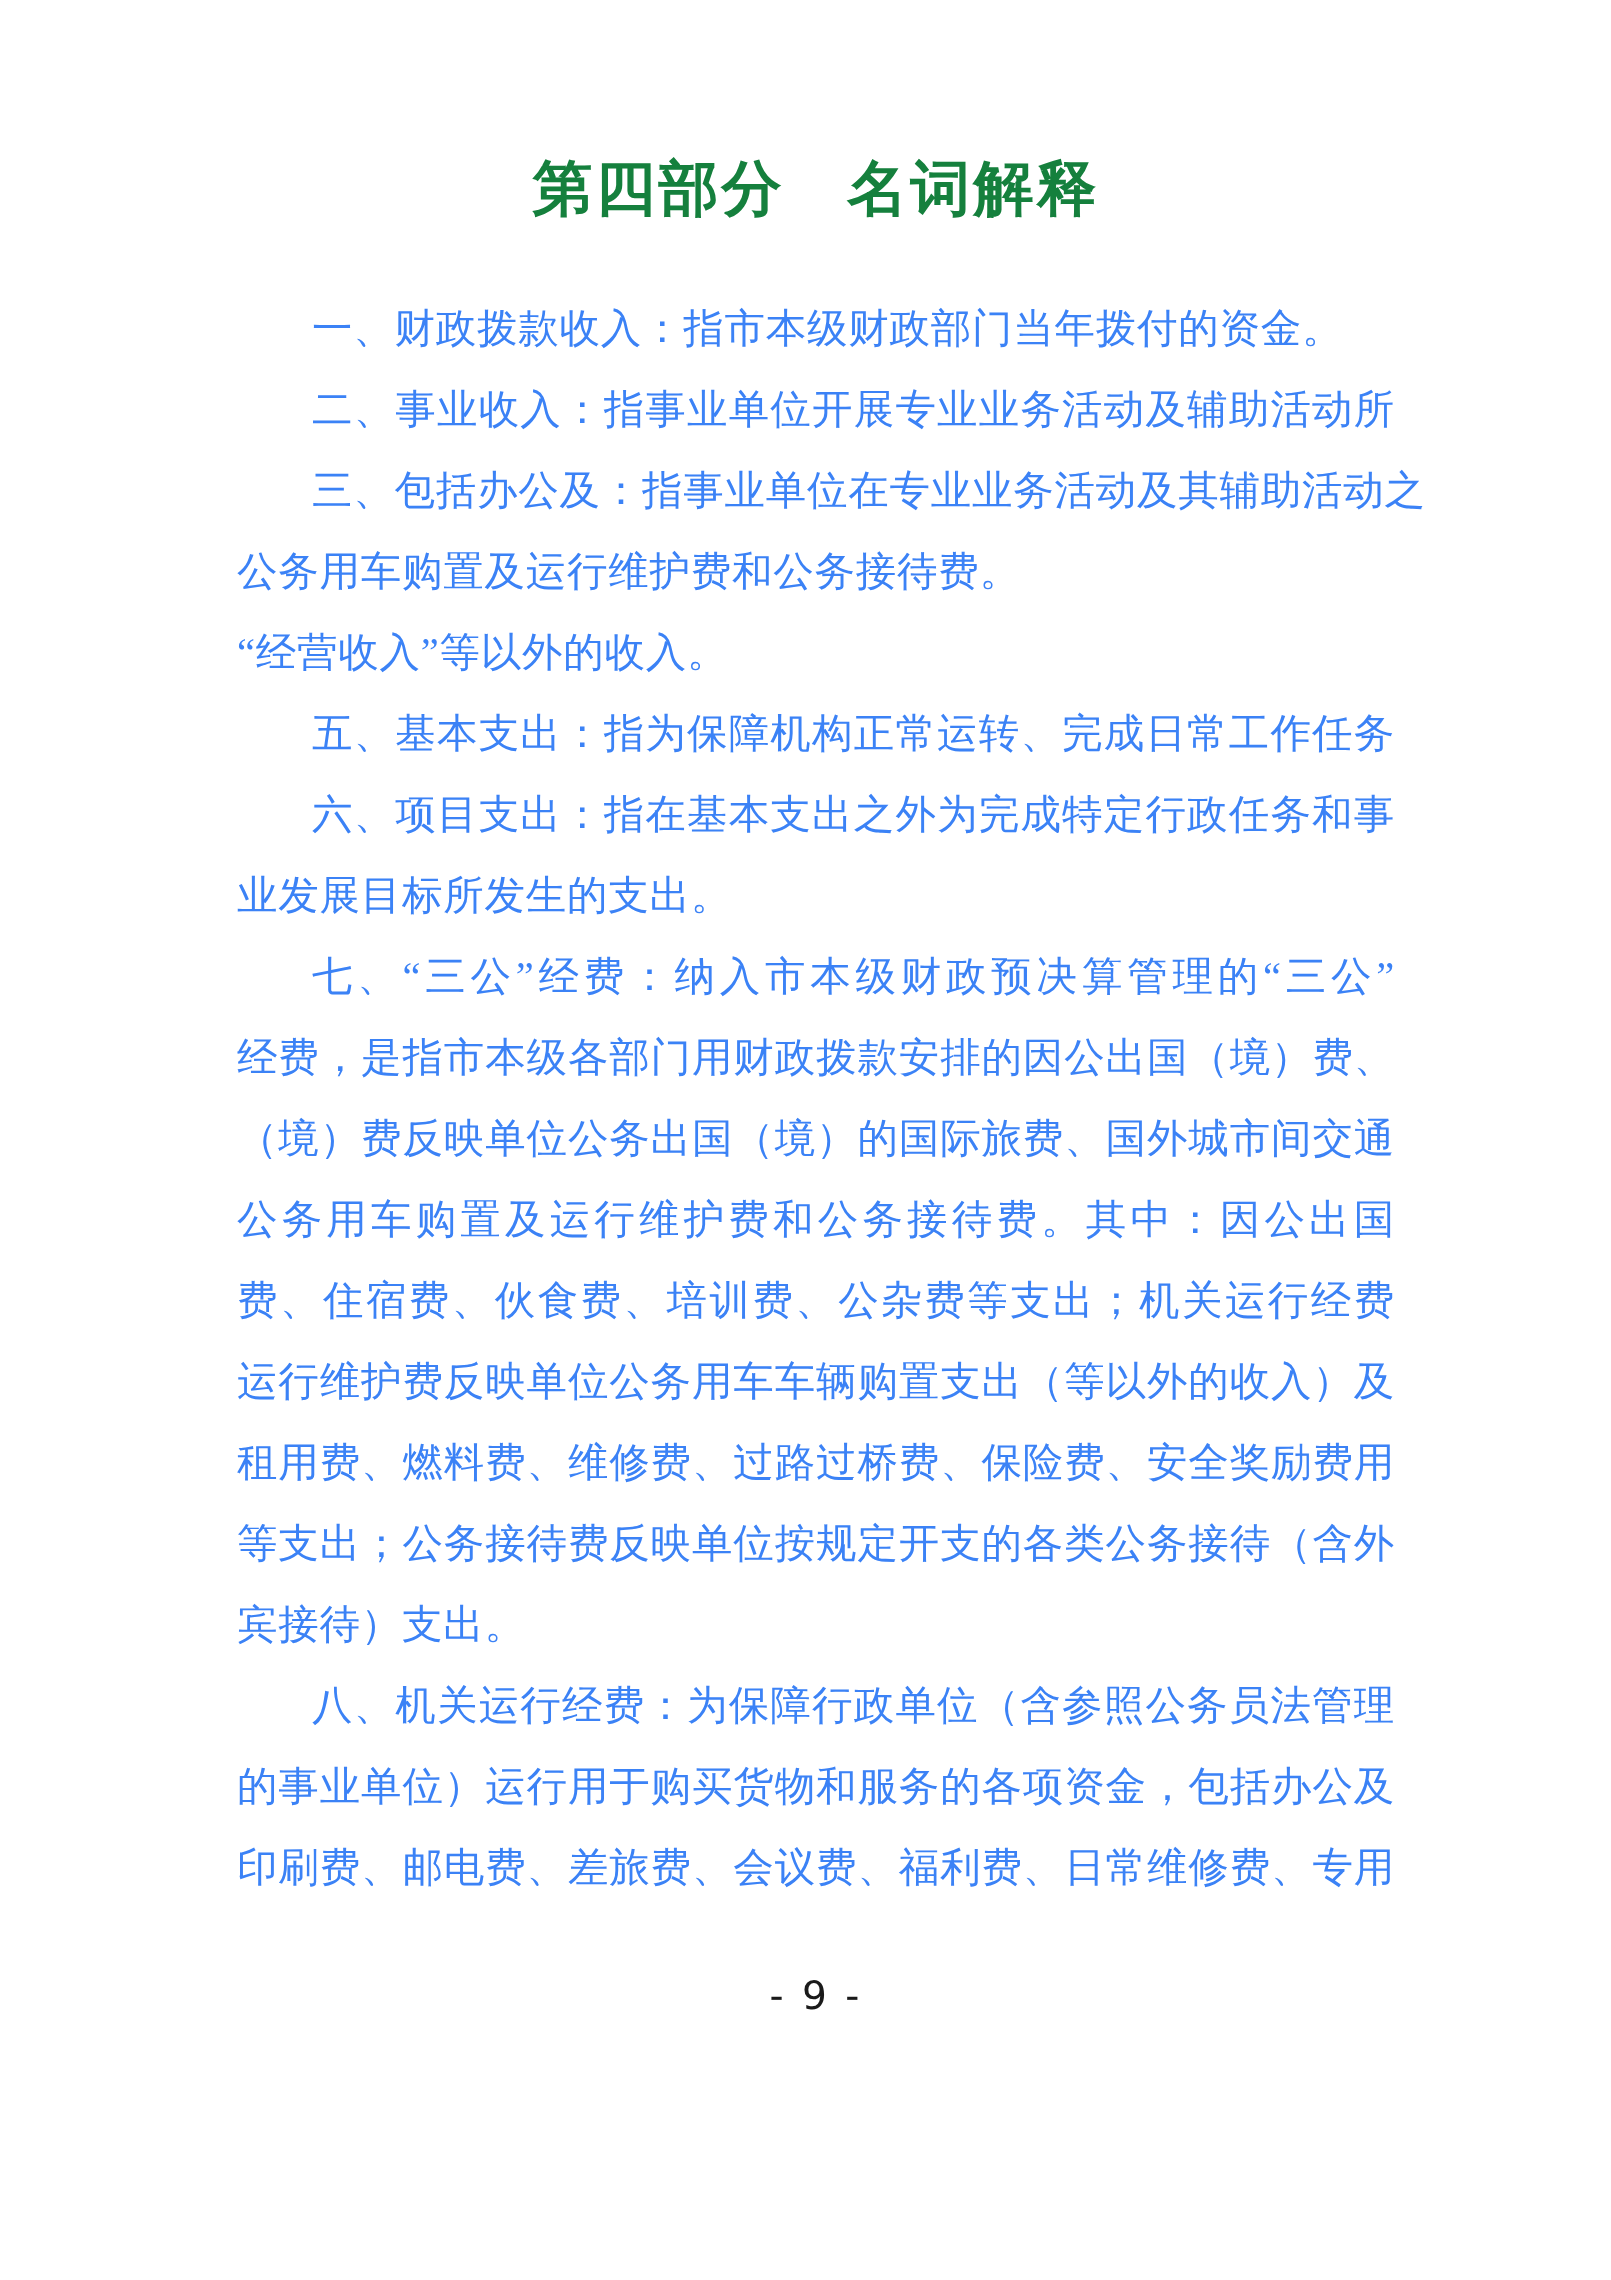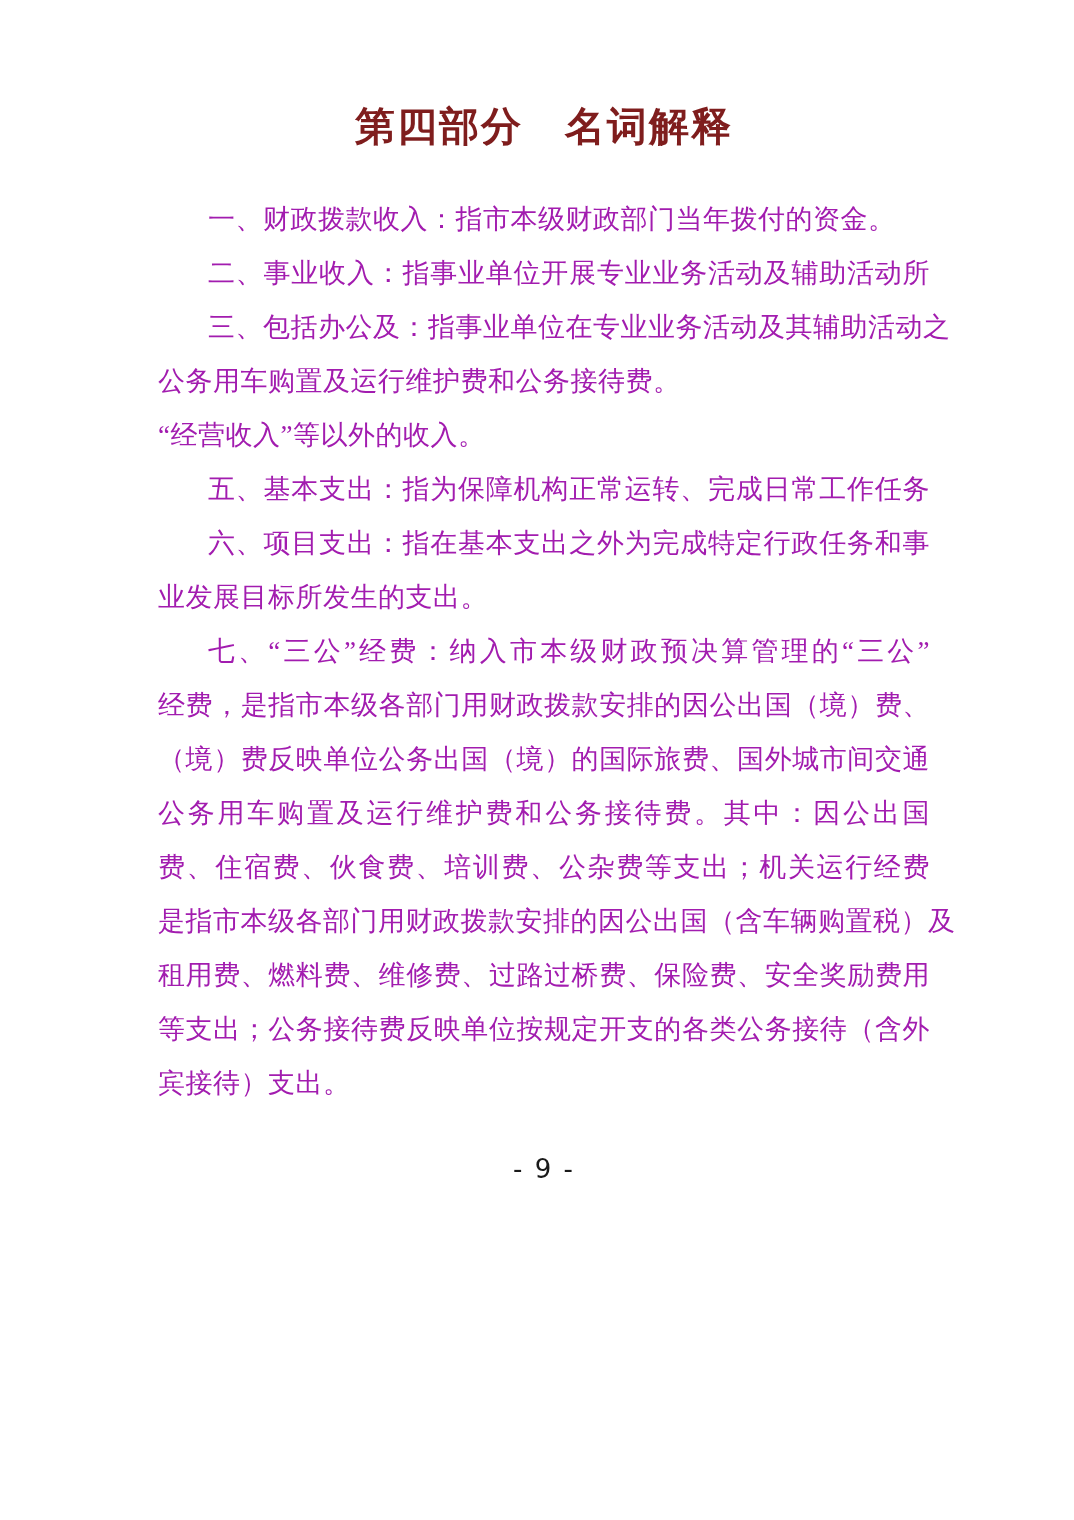--- a/index.html
+++ b/index.html
@@ -22,34 +22,34 @@
     padding: 100px 144px 0 158px;
   }
   .title {
     margin: 0;
     text-align: center;
     font-family: "Liberation Sans", "DejaVu Sans", sans-serif;
     font-weight: 700;
     font-size: 40px;
     line-height: 52px;
     letter-spacing: 2px;
-    color: #7f1d1d;
+    color: #15803d;
   }
   .content {
     margin-top: 40px;
   }
   .para {
     margin: 0;
     padding: 0;
   }
   .line {
     height: 54px;
     line-height: 54px;
     font-size: 27px;
-    color: #a21caf;
+    color: #3b82f6;
     white-space: nowrap;
     text-align: justify;
     text-align-last: justify;
     text-justify: inter-character;
     letter-spacing: 0.5px;
   }
   .line.first {
     text-indent: 50px;
   }
   .line.last {
@@ -98,24 +98,29 @@
       <div class="line first">六、项目支出：指在基本支出之外为完成特定行政任务和事</div>
       <div class="line last">业发展目标所发生的支出。</div>
     </div>
 
     <div class="para">
       <div class="line first">七、“三公”经费：纳入市本级财政预决算管理的“三公”</div>
       <div class="line">经费，是指市本级各部门用财政拨款安排的因公出国（境）费、</div>
       <div class="line">（境）费反映单位公务出国（境）的国际旅费、国外城市间交通</div>
       <div class="line">公务用车购置及运行维护费和公务接待费。其中：因公出国</div>
       <div class="line">费、住宿费、伙食费、培训费、公杂费等支出；机关运行经费</div>
-      <div class="line">是指市本级各部门用财政拨款安排的因公出国（含车辆购置税）及</div>
+      <div class="line">运行维护费反映单位公务用车车辆购置支出（等以外的收入）及</div>
       <div class="line">租用费、燃料费、维修费、过路过桥费、保险费、安全奖励费用</div>
       <div class="line">等支出；公务接待费反映单位按规定开支的各类公务接待（含外</div>
       <div class="line last">宾接待）支出。</div>
     </div>
 
+    <div class="para">
+      <div class="line first">八、机关运行经费：为保障行政单位（含参照公务员法管理</div>
+      <div class="line">的事业单位）运行用于购买货物和服务的各项资金，包括办公及</div>
+      <div class="line">印刷费、邮电费、差旅费、会议费、福利费、日常维修费、专用</div>
+    </div>
 
   </div>
 
   <div class="footer">- 9 -</div>
 
 </div>
 
 </body></html>

